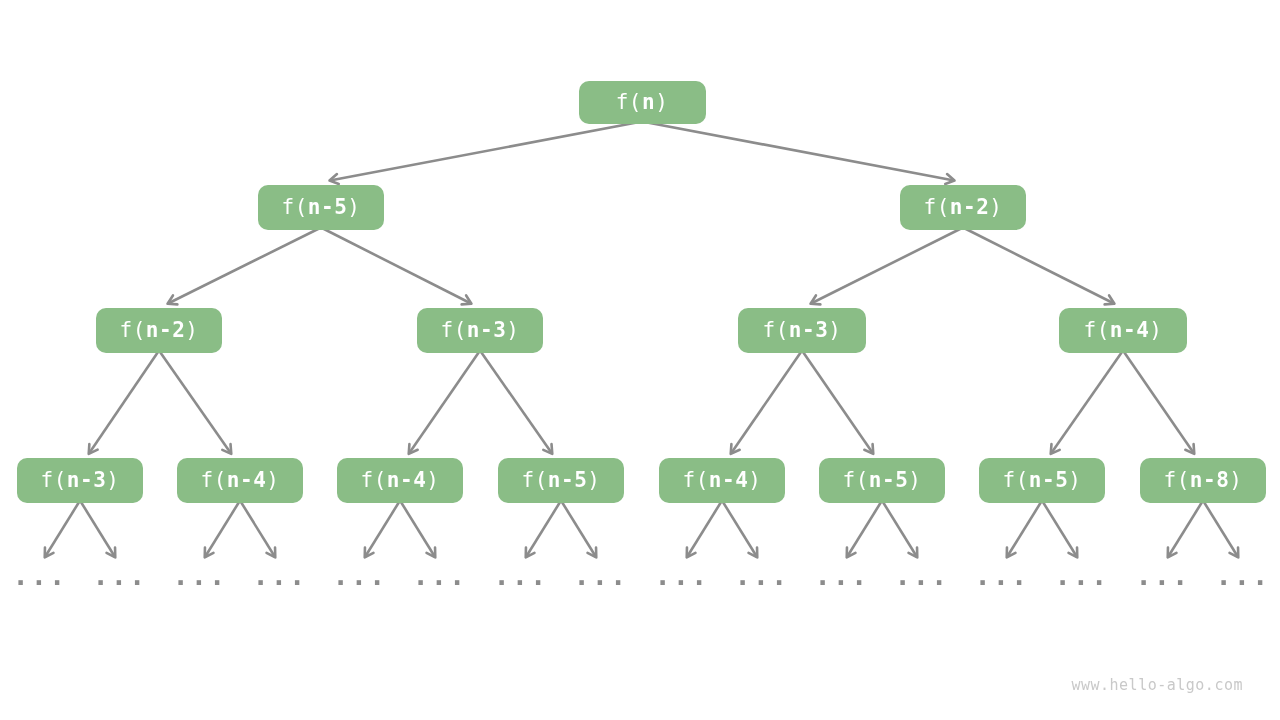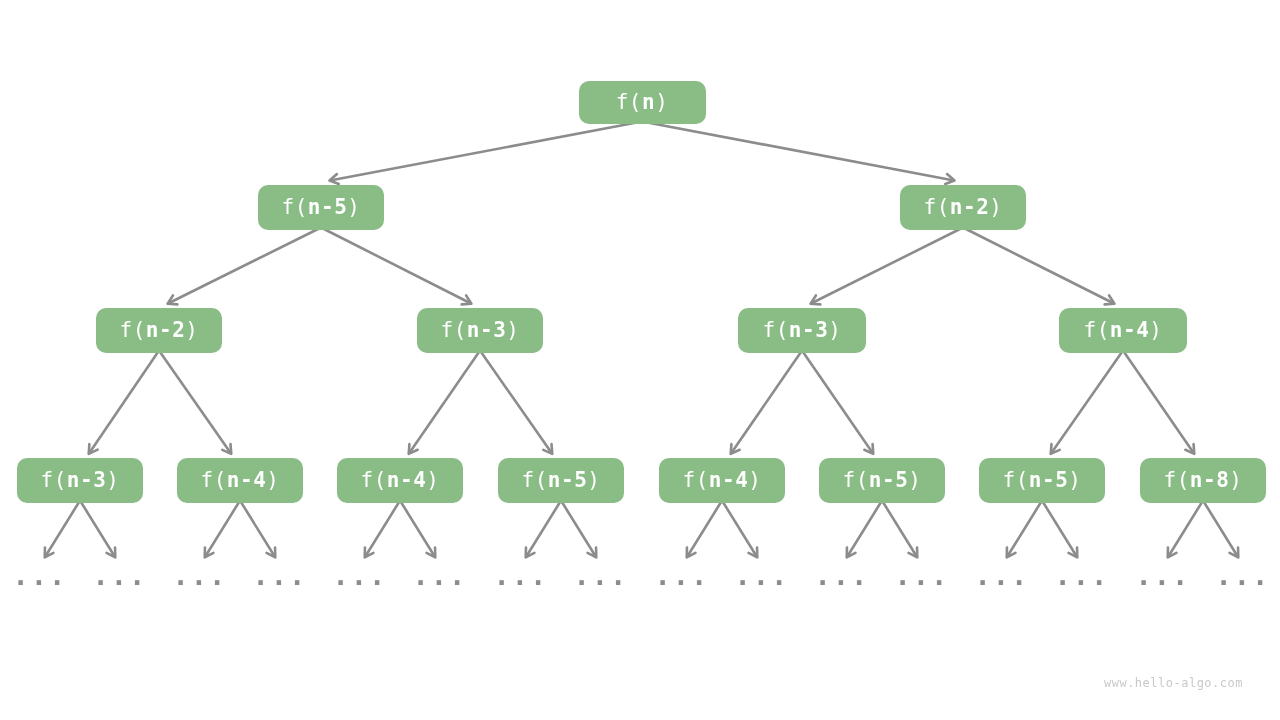--- a/index.html
+++ b/index.html
@@ -47,21 +47,21 @@
     font-size: 27px;
     font-weight: 700;
     letter-spacing: 2px;
     line-height: 30px;
     user-select: none;
   }
   .watermark {
     position: absolute;
     right: 37px;
     top: 676px;
-    font-size: 12px;
+    font-size: 15px;
     letter-spacing: 0.5px;
     color: #c9c9c9;
   }
 </style>
 </head>
 <body>
 
 <div class="stage">
   <svg class="edges" width="1280" height="720" viewBox="0 0 1280 720" xmlns="http://www.w3.org/2000/svg">
       <defs>

